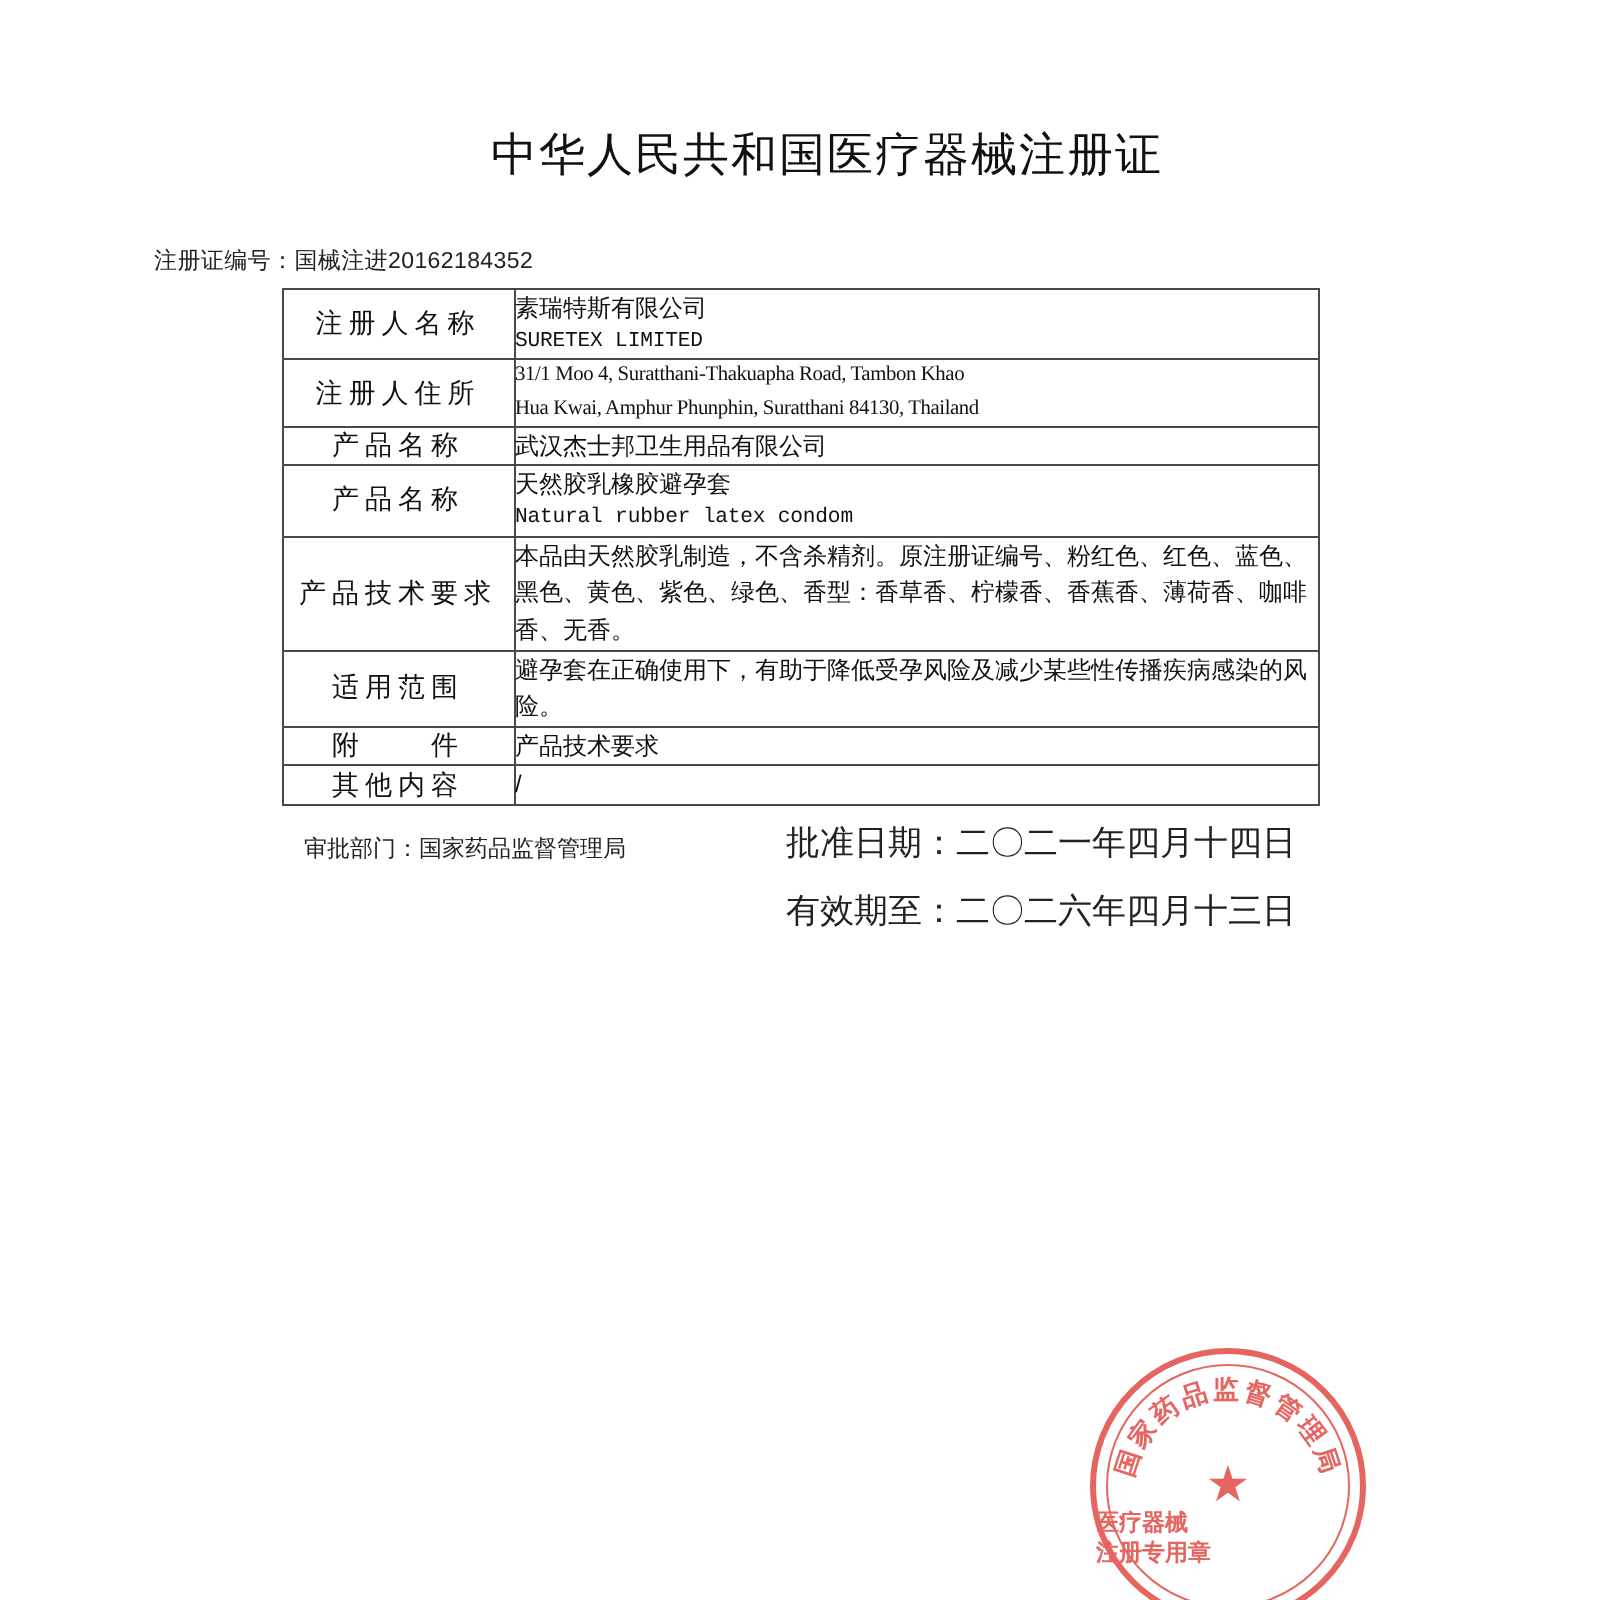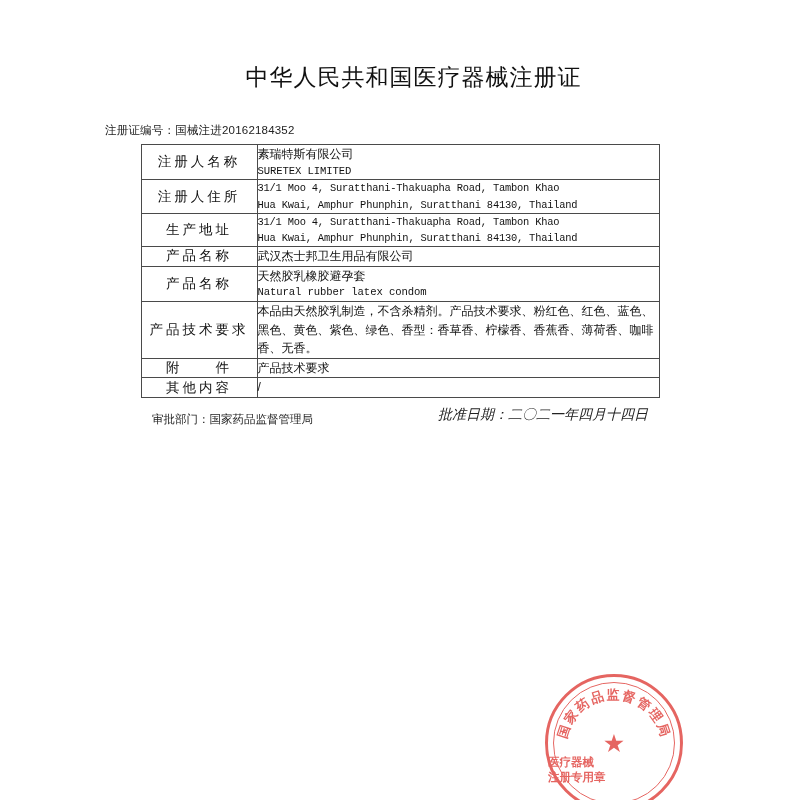--- a/index.html
+++ b/index.html
@@ -30,21 +30,21 @@
     font-weight: 500;
     color: #111;
     margin-top: 62px;
     padding-left: 27px;
   }
   .reg-no {
     font-family: "Liberation Sans", sans-serif;
     font-size: 11.5px;
     color: #222;
     margin-top: 30px;
-    margin-left: 105px;
+    margin-left: 77px;
     letter-spacing: 0.2px;
   }
   .reg-no .label {
     letter-spacing: 0.2px;
   }
   table.reg-table {
     margin: 6px auto 0 auto;
     border-collapse: collapse;
     width: 519px;
     table-layout: fixed;
@@ -78,21 +78,21 @@
     font-size: 12px;
     line-height: 1.55;
   }
   td.val .en {
     font-family: "Liberation Mono", monospace;
     font-size: 10.6px;
     line-height: 1.5;
     letter-spacing: -0.1px;
   }
   td.val .mono-block {
-    font-family: Liberation Mono, monospace;
+    font-family: Liberation Serif, serif;
     font-size: 10.4px;
     line-height: 1.55;
     letter-spacing: -0.2px;
     white-space: pre-line;
   }
   .footer {
     position: relative;
     width: 496px;
     margin: 14px auto 0 auto;
     font-size: 11.5px;
@@ -105,24 +105,23 @@
     font-family: Liberation Sans, sans-serif;
     font-size: 11.5px;
     white-space: nowrap;
   }
   .footer-right {
     position: absolute;
     right: 0;
     top: -12px;
     text-align: right;
     font-family: "Liberation Sans", sans-serif;
-    font-size: 14px;
+    font-size: 17px;
     line-height: 2.0;
     white-space: nowrap;
-    font-style: italic;
   }
   .stamp {
     position: absolute;
     left: 545px;
     top: 612px;
     width: 132px;
     height: 132px;
     border-radius: 50%;
     border: 3px solid #e0443f;
     color: #e0443f;
@@ -190,43 +189,42 @@
         </td>
       </tr>
       <tr>
         <td class="key">注册人住所</td>
         <td class="val">
           <div class="mono-block">31/1 Moo 4, Suratthani-Thakuapha Road, Tambon Khao
 Hua Kwai, Amphur Phunphin, Suratthani 84130, Thailand</div>
         </td>
       </tr>
       <tr>
-        <td class="key">生产地址</td>
-        <td class="val">
-          <div class="mono-block">31/1 Moo 4, Suratthani-Thakuapha Road, Tambon Khao
-Hua Kwai, Amphur Phunphin, Suratthani 84130, Thailand</div>
-        </td>
-      </tr>
-      <tr>
         <td class="key">产品名称</td>
         <td class="val">
           <div class="cn">武汉杰士邦卫生用品有限公司</div>
         </td>
       </tr>
       <tr>
         <td class="key">产品名称</td>
         <td class="val">
           <div class="cn">天然胶乳橡胶避孕套</div>
           <div class="en">Natural rubber latex condom</div>
         </td>
       </tr>
       <tr>
         <td class="key">产品技术要求</td>
         <td class="val">
-          <div class="cn">本品由天然胶乳制造，不含杀精剂。产品技术要求、粉红色、红色、蓝色、黑色、黄色、紫色、绿色、香型：香草香、柠檬香、香蕉香、薄荷香、咖啡香、无香。</div>
+          <div class="cn">本品由天然胶乳制造，不含杀精剂。原注册证编号、粉红色、红色、蓝色、黑色、黄色、紫色、绿色、香型：香草香、柠檬香、香蕉香、薄荷香、咖啡香、无香。</div>
+        </td>
+      </tr>
+      <tr>
+        <td class="key">适用范围</td>
+        <td class="val">
+          <div class="cn">避孕套在正确使用下，有助于降低受孕风险及减少某些性传播疾病感染的风险。</div>
         </td>
       </tr>
       <tr>
         <td class="key">附　　件</td>
         <td class="val">
           <div class="cn">产品技术要求</div>
         </td>
       </tr>
       <tr>
         <td class="key">其他内容</td>
@@ -234,20 +232,21 @@
           <div class="cn">/</div>
         </td>
       </tr>
     </tbody>
   </table>
 
   <div class="footer">
     <div class="footer-left">审批部门：国家药品监督管理局</div>
     <div class="footer-right">
       <div>批准日期：二〇二一年四月十四日</div>
+      <div>有效期至：二〇二六年四月十三日</div>
     </div>
   </div>
 
   <div class="stamp">
     <div class="ring"></div>
     <svg class="arc" viewBox="0 0 132 132">
       <defs>
         <path id="arcpath" d="M 18,70 A 48,48 0 0 1 114,70" fill="none"></path>
       </defs>
       <text>

